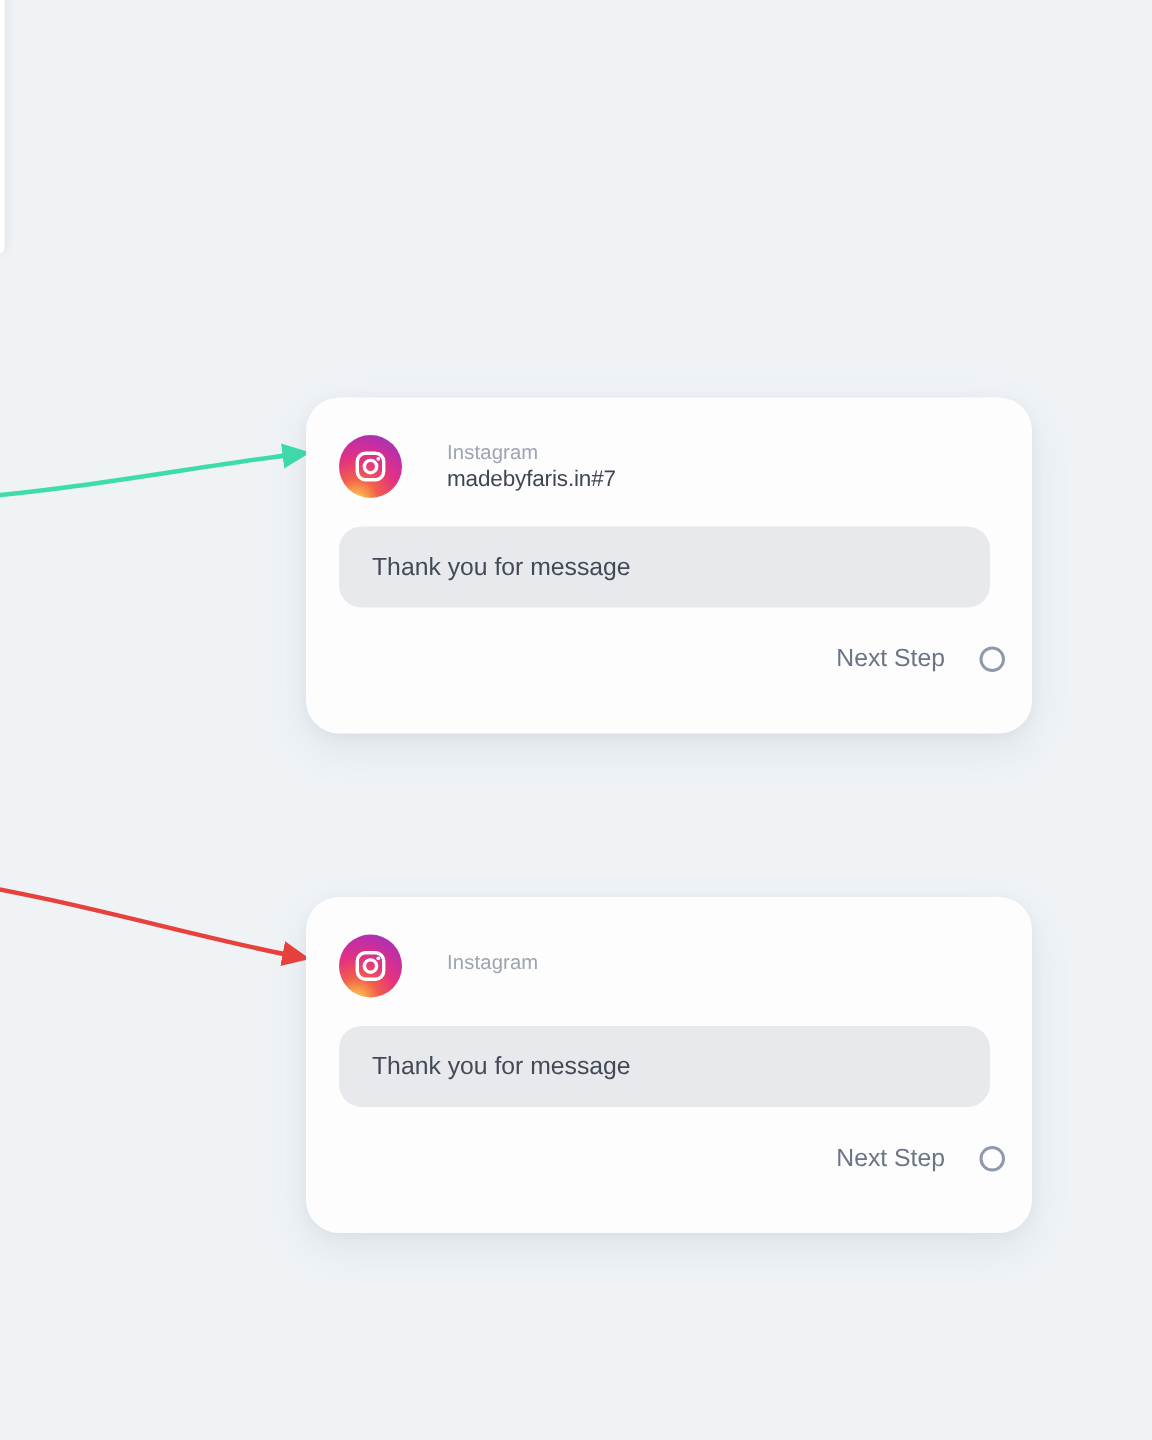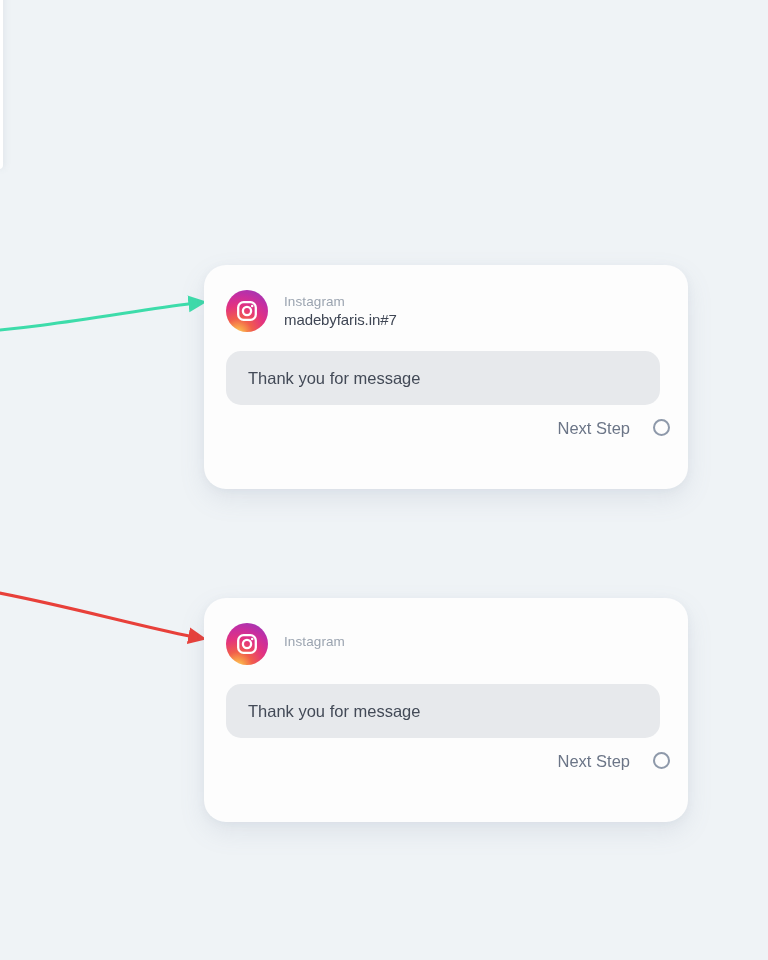--- a/index.html
+++ b/index.html
@@ -53,21 +53,21 @@
                 0 2px 8px rgba(116, 132, 155, 0.07);
     box-sizing: border-box;
     padding: 22px 28px 16px 22px;
   }
   .node-card.card-1 { left: 204px; top: 265px; width: 484px; height: 224px; }
   .node-card.card-2 { left: 204px; top: 598px; width: 484px; height: 224px; }
 
   .card-header {
     display: flex;
     align-items: center;
-    gap: 16px;
+    gap: 30px;
     height: 48px;
   }
 
   .channel-icon {
     width: 42px;
     height: 42px;
     border-radius: 50%;
     flex: 0 0 42px;
     display: flex;
     align-items: center;
@@ -103,22 +103,23 @@
     align-items: center;
     padding: 0 22px;
     box-sizing: border-box;
   }
   .message-text {
     font-size: 16.5px;
     color: #434a57;
   }
 
   .card-footer {
-    margin-top: 14px;
-    display: flex;
+    margin-top: 25px;
+    display: flex;
+    align-items: center;
     justify-content: flex-end;
     gap: 11px;
     padding-right: 2px;
   }
   .next-step-label {
     font-size: 16.5px;
     color: #6b7587;
   }
   .next-step-port {
     width: 17px;

